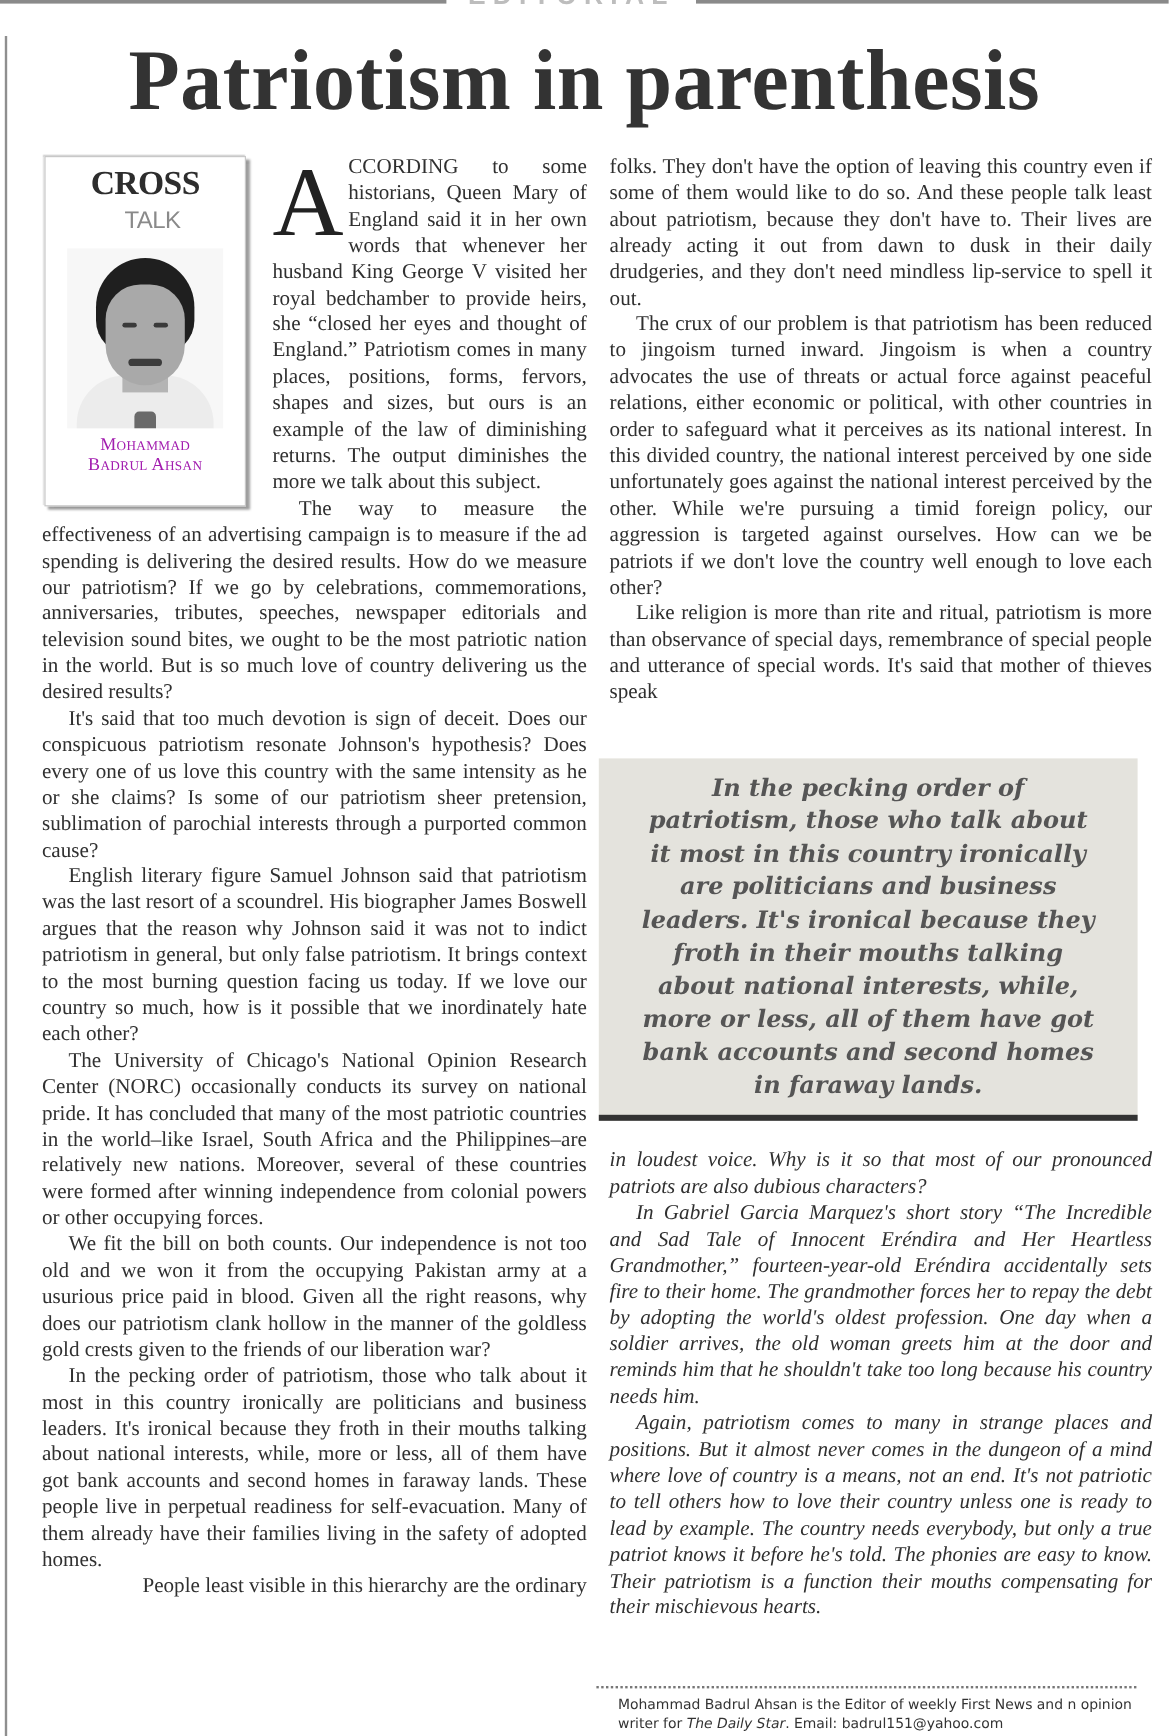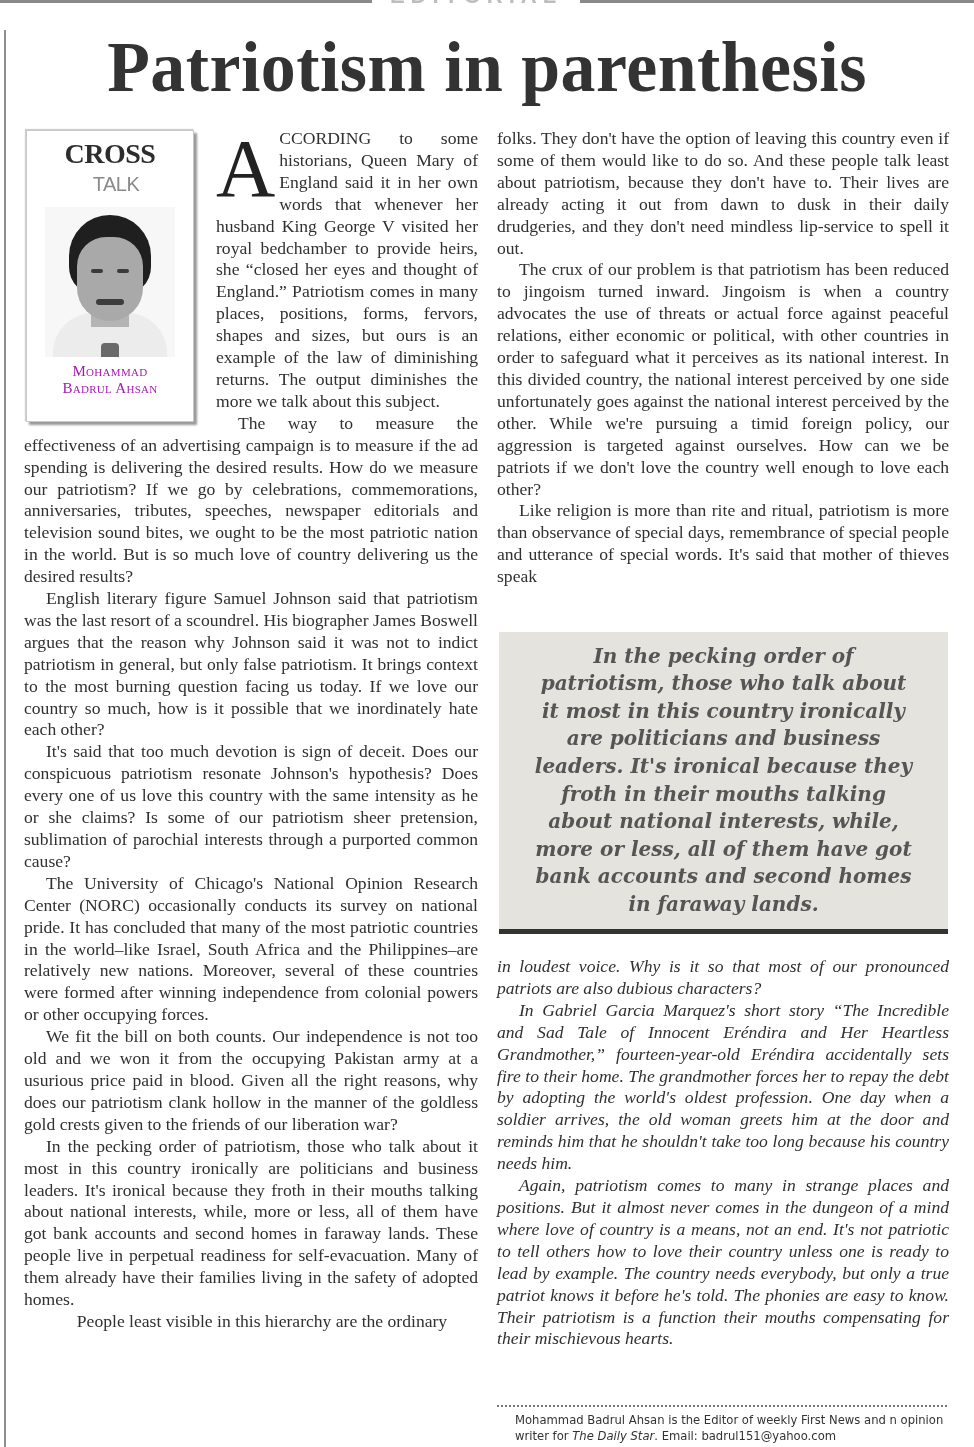--- a/index.html
+++ b/index.html
@@ -23,20 +23,21 @@
   }
   .headline {
     position: absolute; top: 22px; left: 0; width: 974px; text-align: center;
     font-family: "Liberation Serif", "DejaVu Serif", serif; font-weight: bold;
     font-size: 72px; line-height: 90px; color: #333333; letter-spacing: 0.5px;
     transform: scaleX(0.97);
   }
   .col {
     position: absolute; font-size: 17.6px; line-height: 21.9px; text-align: justify;
     color: #303030;
+    margin-left: 11px;
   }
   .col p { margin: 0; text-indent: 22px; }
   .col p.noindent { text-indent: 0; }
   .col-left { left: 24px; top: 128px; width: 454px; }
   .col-right-top { left: 497px; top: 128px; width: 452px; }
   .col-right-bottom { left: 497px; top: 956px; width: 452px; font-style: italic; }
 
   .byline-box {
     float: left; width: 166px; height: 290px; margin: 2px 22px 6px 2px;
     border: 1px solid #c8c8c8; box-shadow: 3px 3px 2px #9a9a9a, -1px -1px 1px #d0d0d0;
@@ -131,26 +132,26 @@
       <div class="eye r"></div>
       <div class="moustache"></div>
     </div>
     <div class="byline-name">
       <div>Mohammad</div>
       <div>Badrul Ahsan</div>
     </div>
   </div>
   <p class="noindent"><span class="dropcap">A</span><span>CCORDING to some historians, Queen Mary of England said it in her own words that whenever her husband King George V visited her royal bedchamber to provide heirs, she “closed her eyes and thought of England.” Patriotism comes in many places, positions, forms, fervors, shapes and sizes, but ours is an example of the law of diminishing returns. The output diminishes the more we talk about this subject.</span></p>
   <p>The way to measure the effectiveness of an advertising campaign is to measure if the ad spending is delivering the desired results. How do we measure our patriotism? If we go by celebrations, commemorations, anniversaries, tributes, speeches, newspaper editorials and television sound bites, we ought to be the most patriotic nation in the world. But is so much love of country delivering us the desired results?</p>
+  <p>It's said that too much devotion is sign of deceit. Does our conspicuous patriotism resonate Johnson's hypothesis? Does every one of us love this country with the same intensity as he or she claims? Is some of our patriotism sheer pretension, sublimation of parochial interests through a purported common cause?</p>
   <p>English literary figure Samuel Johnson said that patriotism was the last resort of a scoundrel. His biographer James Boswell argues that the reason why Johnson said it was not to indict patriotism in general, but only false patriotism. It brings context to the most burning question facing us today. If we love our country so much, how is it possible that we inordinately hate each other?</p>
-  <p>It's said that too much devotion is sign of deceit. Does our conspicuous patriotism resonate Johnson's hypothesis? Does every one of us love this country with the same intensity as he or she claims? Is some of our patriotism sheer pretension, sublimation of parochial interests through a purported common cause?</p>
   <p>The University of Chicago's National Opinion Research Center (NORC) occasionally conducts its survey on national pride. It has concluded that many of the most patriotic countries in the world–like Israel, South Africa and the Philippines–are relatively new nations. Moreover, several of these countries were formed after winning independence from colonial powers or other occupying forces.</p>
   <p>We fit the bill on both counts. Our independence is not too old and we won it from the occupying Pakistan army at a usurious price paid in blood. Given all the right reasons, why does our patriotism clank hollow in the manner of the goldless gold crests given to the friends of our liberation war?</p>
   <p>In the pecking order of patriotism, those who talk about it most in this country ironically are politicians and business leaders. It's ironical because they froth in their mouths talking about national interests, while, more or less, all of them have got bank accounts and second homes in faraway lands. These people live in perpetual readiness for self-evacuation. Many of them already have their families living in the safety of adopted homes.</p>
-  <p style="text-align:center;">People least visible in this hierarchy are the ordinary</p>
+  <p style="text-align:right;">People least visible in this hierarchy are the ordinary</p>
 </div>
 
 <div class="col col-right-top">
   <p class="noindent">folks. They don't have the option of leaving this country even if some of them would like to do so. And these people talk least about patriotism, because they don't have to.  Their lives are already acting it out from dawn to dusk in their daily drudgeries, and they don't need mindless lip-service to spell it out.</p>
   <p>The crux of our problem is that patriotism has been reduced to jingoism turned inward. Jingoism is when a country advocates the use of threats or actual force against peaceful relations, either economic or political, with other countries in order to safeguard what it perceives as its national interest. In this divided country, the national interest perceived by one side unfortunately goes against the national interest perceived by the other. While we're pursuing a timid foreign policy, our aggression is targeted against ourselves. How can we be patriots if we don't love the country well enough to love each other?</p>
   <p>Like religion is more than rite and ritual, patriotism is more than observance of special days, remembrance of special people and utterance of special words. It's said that mother of thieves speak</p>
 </div>
 
 <div class="pullquote">
   <div class="pullquote-text">In the pecking order of patriotism, those who talk about it most in this country ironically are politicians and business leaders. It's ironical because they froth in their mouths talking about national interests, while, more or less, all of them have got bank accounts and second homes in faraway lands.</div>

